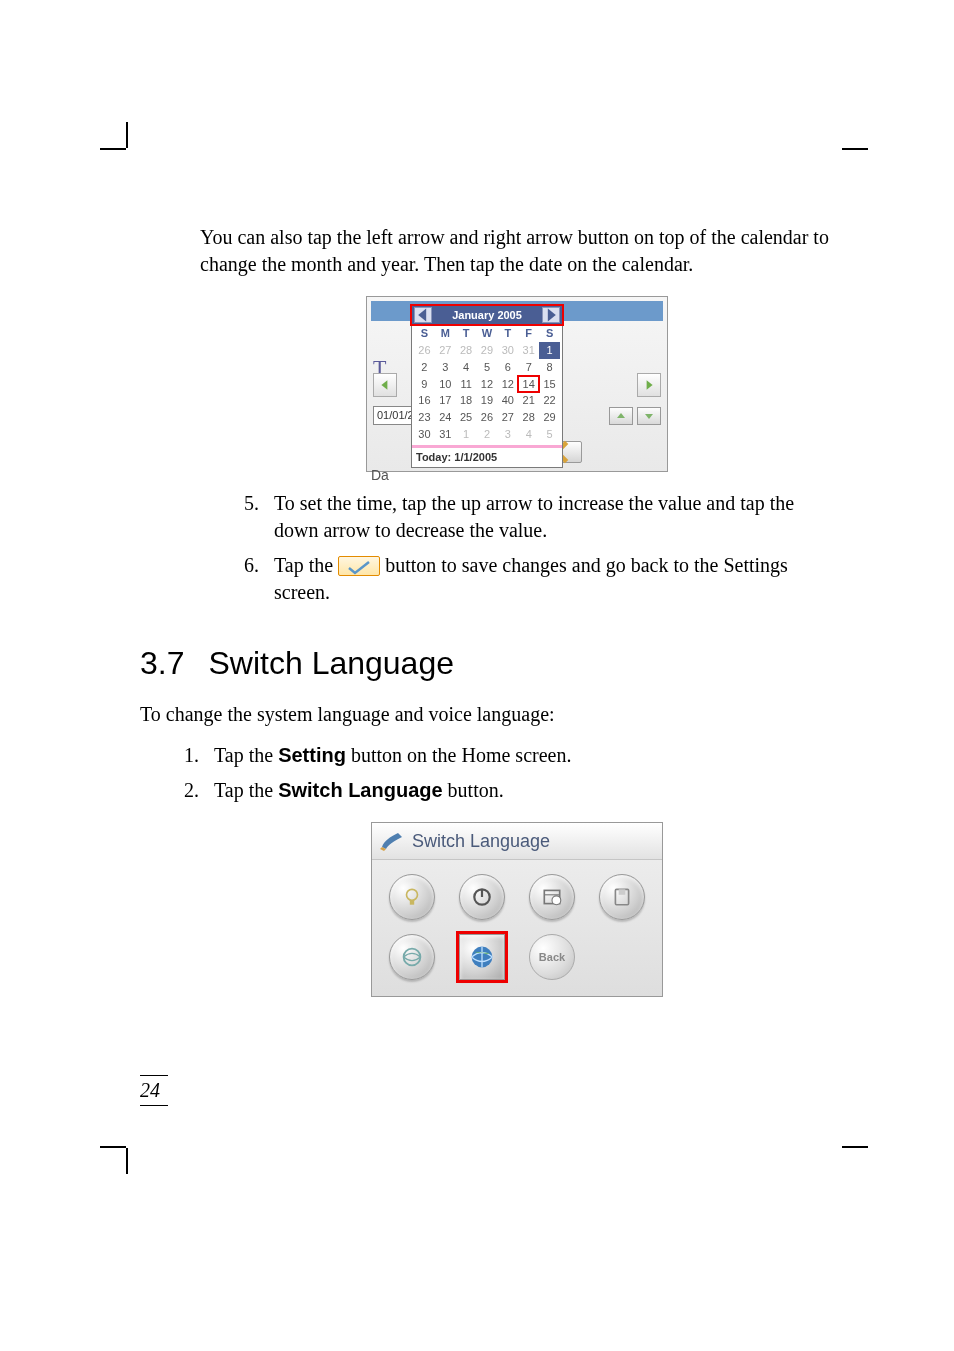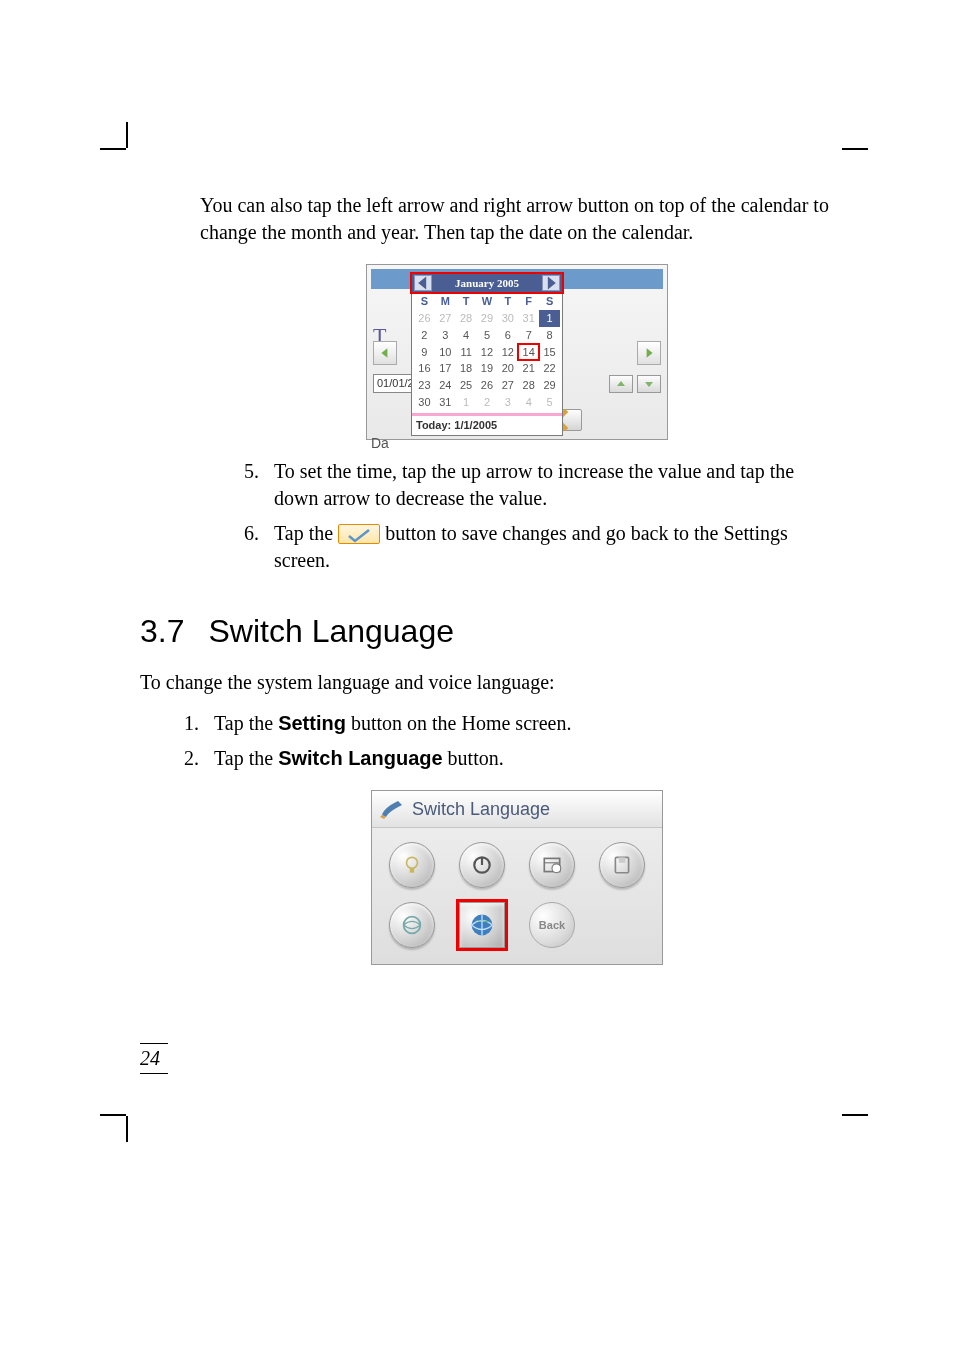--- a/index.html
+++ b/index.html
@@ -6,21 +6,21 @@
     margin: 0;
     padding: 0;
     background: #fff;
     font-family: "Times New Roman", Times, serif;
     color: #000;
     width: 954px;
   }
   .page {
     box-sizing: border-box;
     width: 954px;
-    padding: 28px 110px 60px 140px;
+    padding: 60px 110px 60px 140px;
     position: relative;
   }
 
   .content {
     margin-left: 60px;
     margin-right: 10px;
     font-size: 20px;
     line-height: 1.35;
   }
   .para { margin: 4px 0 14px 0; }
@@ -64,21 +64,21 @@
     width: 16px;
     height: 14px;
     background: #dadff0;
     color: #4a5e94;
     display: flex;
     align-items: center;
     justify-content: center;
     font-size: 9px;
     border: 1px solid #8a95ba;
   }
-  .cal-title { font-weight: bold; font-size: 11px; font-family: Liberation Serif, serif; }
+  .cal-title { font-weight: bold; font-size: 11px; }
   .cal-grid {
     display: grid;
     grid-template-columns: repeat(7, 1fr);
     text-align: center;
     padding: 1px 2px 2px 2px;
   }
   .cal-dow { font-weight: bold; color: #4a5e94; padding: 1px 0; }
   .cal-day { color: #555; padding: 1px 0; }
   .cal-day.dim { color: #bbb; }
   .cal-day.sel { background: #4a5e94; color: #fff; }
@@ -345,21 +345,21 @@
               <div class="cal-day">10</div>
               <div class="cal-day">11</div>
               <div class="cal-day">12</div>
               <div class="cal-day">12</div>
               <div class="cal-day redring">14</div>
               <div class="cal-day">15</div>
               <div class="cal-day">16</div>
               <div class="cal-day">17</div>
               <div class="cal-day">18</div>
               <div class="cal-day">19</div>
-              <div class="cal-day">20</div>
+              <div class="cal-day">40</div>
               <div class="cal-day">21</div>
               <div class="cal-day">22</div>
               <div class="cal-day">23</div>
               <div class="cal-day">24</div>
               <div class="cal-day">25</div>
               <div class="cal-day">26</div>
               <div class="cal-day">27</div>
               <div class="cal-day">28</div>
               <div class="cal-day">29</div>
               <div class="cal-day">30</div>

